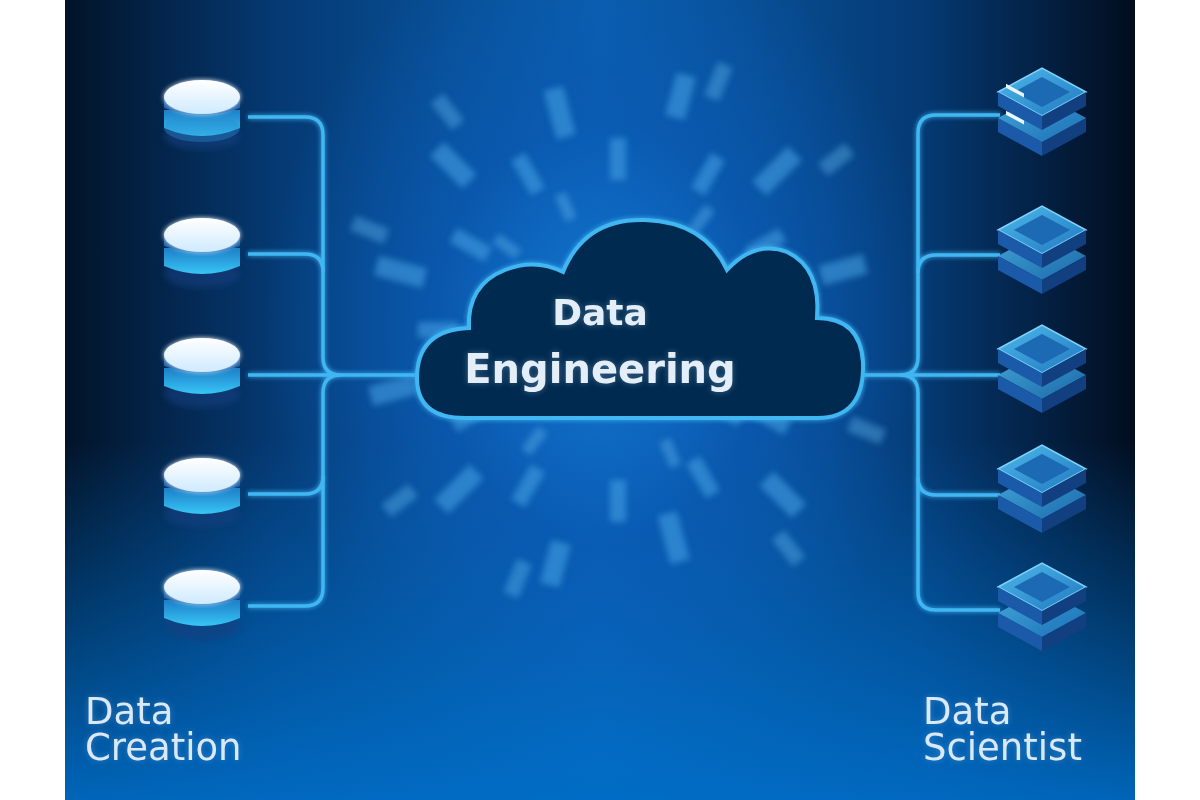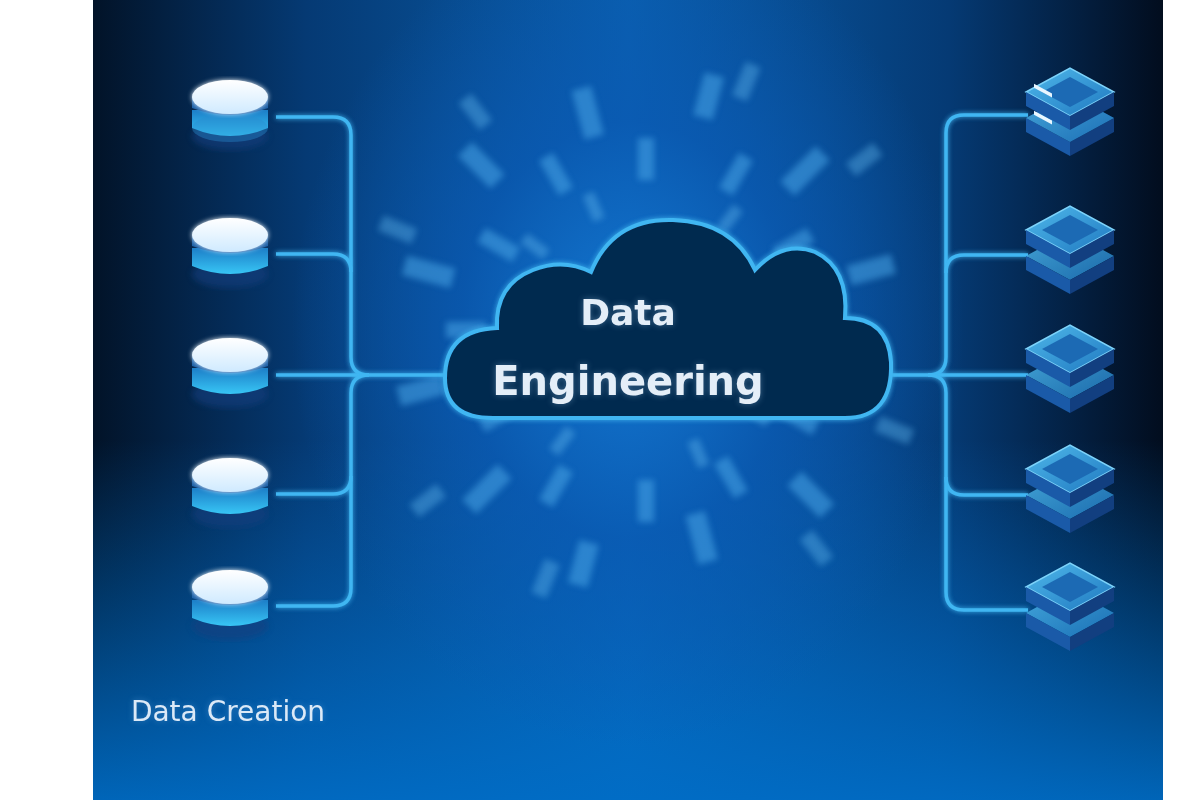--- a/index.html
+++ b/index.html
@@ -3,25 +3,24 @@
 <meta charset="utf-8">
 <style>
   html, body { margin: 0; padding: 0; }
   body { width: 1200px; height: 800px; background: #ffffff; position: relative; overflow: hidden; font-family: "DejaVu Sans", sans-serif; }
   .panel {
     position: absolute; left: 65px; top: 0; width: 1070px; height: 800px; overflow: hidden;
     background:
       radial-gradient(ellipse 420px 520px at 535px 330px, rgba(20,120,210,0.95) 0%, rgba(10,90,180,0.75) 40%, rgba(4,50,110,0) 80%),
       linear-gradient(180deg, rgba(0,0,0,0) 55%, rgba(0,110,200,0.9) 100%),
       linear-gradient(90deg, #021328 0%, #053a74 20%, #0a5fae 50%, #053a74 80%, #020d1e 100%);
-    margin-left: 28px;
   }
   .panel svg.rays { position: absolute; left: 0; top: 0; }
   .label {
-    position: absolute; color: #dbe9f7; font-size: 28px; line-height: 36px; text-align: center;
+    position: absolute; color: #dbe9f7; font-size: 37px; line-height: 36px; text-align: left;
     text-shadow: 0 0 6px rgba(150,200,255,0.35);
   }
   .cloud-text {
     position: absolute; left: 0; width: 1070px; text-align: center; color: #e4eef8; font-weight: bold;
     text-shadow: 0 0 6px rgba(180,220,255,0.35);
   }
 </style>
 </head>
 <body>
 
@@ -200,20 +199,21 @@
         <path d="M44 48 V62 L0 86 V72 Z" fill="#123f80"></path>
         <path d="M-44 22 L0 -2 L44 22 L0 46 Z" fill="url(#srvTop)" stroke="#7dd3fa" stroke-width="1.5"></path>
         <path d="M-28 22 L0 7 L28 22 L0 37 Z" fill="#1c6ab4"></path>
         <path d="M-44 22 V36 L0 60 V46 Z" fill="#1a5aa8"></path>
         <path d="M44 22 V36 L0 60 V46 Z" fill="#123f80"></path>
       </g>
     </g>
   </svg>
 
   <div class="cloud-text" style="top:292px; font-size:36px;">Data</div>
-  <div class="cloud-text" style="top:358px; font-size:40px;">Engineering</div>
+  <div class="cloud-text" style="top:346px; font-size:40px;">Engineering</div>
 
   <div class="label" style="left:20px; top:694px; width:230px;">
     <div>Data Creation</div>
   </div>
   <div class="label" style="left:858px; top:694px; width:230px;">
+    <div>Data Scientist</div>
   </div>
 </div>
 
 </body></html>

